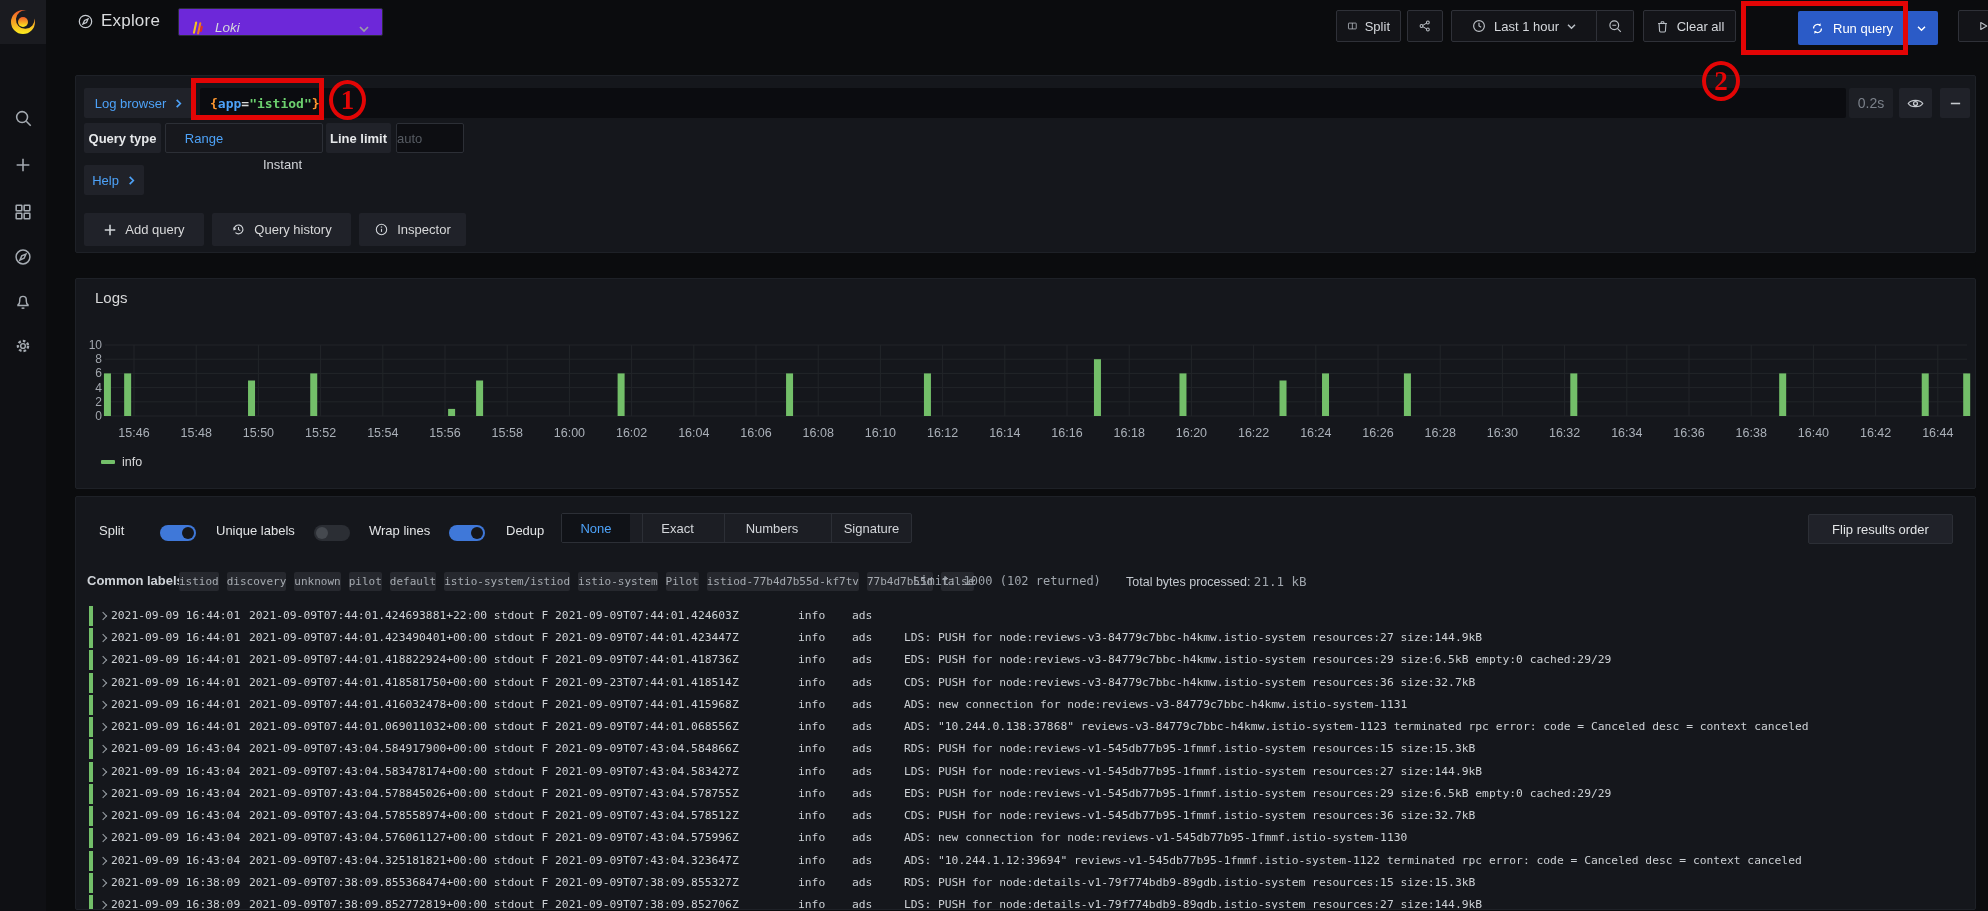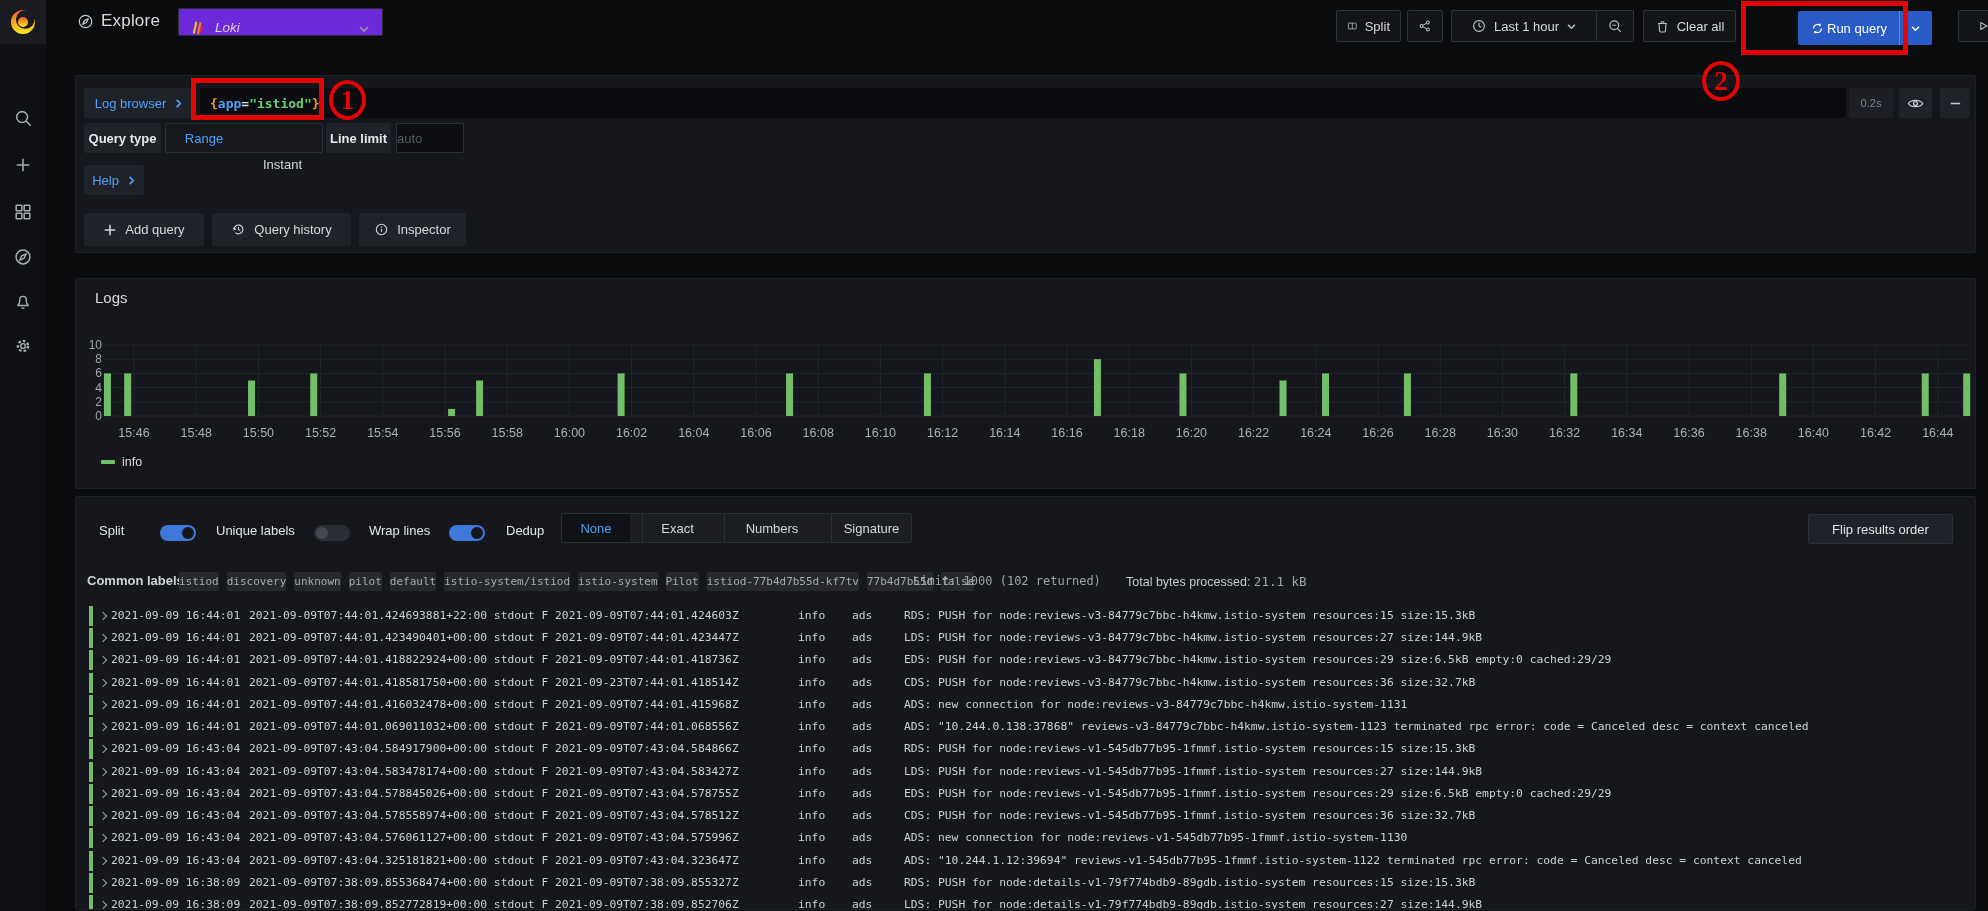--- a/index.html
+++ b/index.html
@@ -22,38 +22,38 @@
   .ds-picker .loki-logo { margin-left:11px; width:15px; height:15px; }
   .ds-picker .ds-name { margin-left:10px; font-size:13.5px; color:#d5d8db; font-weight:500; }
   .ds-picker .chev { position:absolute; right:12px; top:10px; color:#9aa0a7; }
 
   .tbtn { position:absolute; top:10px; height:32px; border:1px solid #2f3138; border-radius:2px; background:#131418; color:#d5d8dc; font-size:13px; font-weight:500; display:flex; align-items:center; justify-content:center; gap:7px; padding:0 10px; }
   .tbtn svg { display:block; color:#bbc0c6; }
   .grp-l { border-top-right-radius:0; border-bottom-right-radius:0; }
   .grp-r { border-top-left-radius:0; border-bottom-left-radius:0; border-left:none; }
 
   .run-btn { position:absolute; left:1752px; top:11px; height:34px; display:flex; border-radius:2px; overflow:hidden; }
-  .run-main { background:#2b5bc7; color:#fff; font-size:13px; font-weight:500; display:flex; align-items:center; gap:2px; padding:0 12px; }
+  .run-main { background:#2b5bc7; color:#fff; font-size:13px; font-weight:500; display:flex; align-items:center; gap:8px; padding:0 12px; }
   .run-caret { background:#2b5bc7; border-left:1px solid rgba(255,255,255,.25); width:33px; display:flex; align-items:center; justify-content:center; color:#fff; }
 
   
   .panel { position:absolute; left:75px; width:1901px; background:#15171c; border:1px solid #1e2127; border-radius:2px; }
   #query-panel { top:75px; height:178px; }
   #logs-panel { top:278px; height:211px; }
   #results-panel { top:496px; height:414px; overflow:hidden; }
 
   .btn-sec { background:#202229; border-radius:2px; color:#d8d9da; font-size:13px; font-weight:500; display:flex; align-items:center; justify-content:center; gap:8px; }
   .blue { color:#4da2f8; }
   #log-browser { position:absolute; left:8px; top:12px; width:110px; height:30px; }
   #query-input { position:absolute; left:124px; top:12px; width:1646px; height:30px; background:#0b0c10; border-radius:2px; display:flex; align-items:center; padding-left:10px; font-family:"DejaVu Sans Mono",monospace; font-size:13px; font-weight:bold; }
   .tok-brace { color:#ff9830; }
   .tok-label { color:#4da2f8; }
   .tok-op { color:#d8d9da; }
   .tok-val { color:#6ccf6e; }
-  #q-duration { position:absolute; left:1773px; top:12px; width:44px; height:30px; background:#1d1f25; border-radius:2px; color:#7b818a; font-size:11px; display:flex; align-items:center; justify-content:center; }
+  #q-duration { position:absolute; left:1773px; top:12px; width:44px; height:30px; background:#1d1f25; border-radius:2px; color:#7b818a; font-size:14px; display:flex; align-items:center; justify-content:center; }
   #q-eye { position:absolute; left:1823px; top:12px; width:33px; height:30px; }
   #q-hide { position:absolute; left:1864px; top:12px; width:30px; height:30px; color:#c6cacf; font-size:15px; }
   #qtype-label { position:absolute; left:8px; top:47px; width:77px; height:30px; color:#e6e8ea; font-weight:700; font-size:13px; }
   #qtype-seg { position:absolute; left:89px; top:47px; height:30px; display:flex; border:1px solid #2c2f36; border-radius:2px; background:#17181d; }
   #qtype-seg .cell { display:flex; align-items:center; justify-content:center; font-size:13px; color:#d3d6da; }
   #qtype-seg .cell + .cell { border-left:1px solid #2c2f36;margin-top:40px; }
   #qtype-seg .sel { color:#4da2f8; }
   #linelimit-label { position:absolute; left:250px; top:47px; width:65px; height:30px; color:#e6e8ea; font-weight:700; font-size:13px; }
   #linelimit-input { position:absolute; left:320px; top:47px; width:68px; height:30px; background:#0d0e12; border:1px solid #2c2f36; border-radius:2px; color:#8a9097; font-size:13px; padding-left:0; outline:none; }
   #linelimit-input::placeholder { color:#565b62; }
@@ -458,21 +458,20 @@
     </span>
 
     <div id="log-rows">
         <div class="log-row" style="top: 108px;">
           <span class="lvl-bar"></span>
           <span class="rchev"></span>
           <span class="c ts">2021-09-09 16:44:01</span>
           <span class="c raw">2021-09-09T07:44:01.424693881+22:00 stdout F 2021-09-09T07:44:01.424603Z</span>
           <span class="c lvl">info</span>
           <span class="c mod">ads</span>
-          <span class="c msg">RDS: PUSH for node:reviews-v3-84779c7bbc-h4kmw.istio-system resources:15 size:15.3kB</span>
         </div>
         <div class="log-row" style="top: 130.23px;">
           <span class="lvl-bar"></span>
           <span class="rchev"></span>
           <span class="c ts">2021-09-09 16:44:01</span>
           <span class="c raw">2021-09-09T07:44:01.423490401+00:00 stdout F 2021-09-09T07:44:01.423447Z</span>
           <span class="c lvl">info</span>
           <span class="c mod">ads</span>
           <span class="c msg">LDS: PUSH for node:reviews-v3-84779c7bbc-h4kmw.istio-system resources:27 size:144.9kB</span>
         </div>

